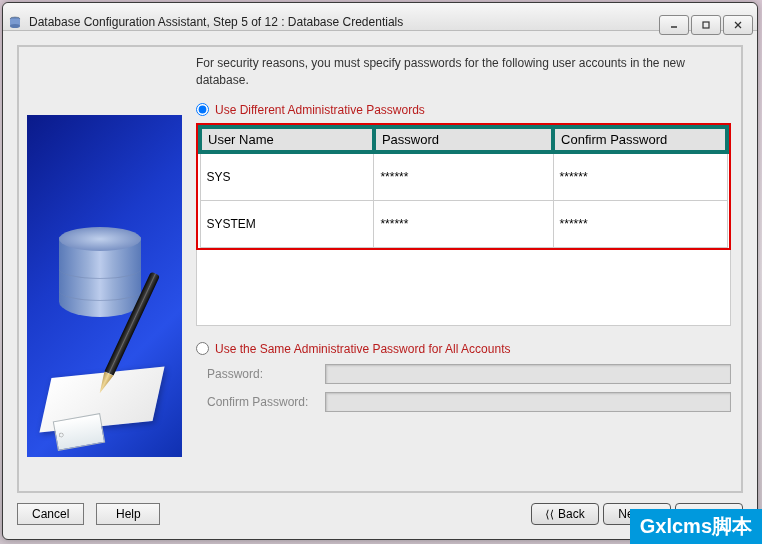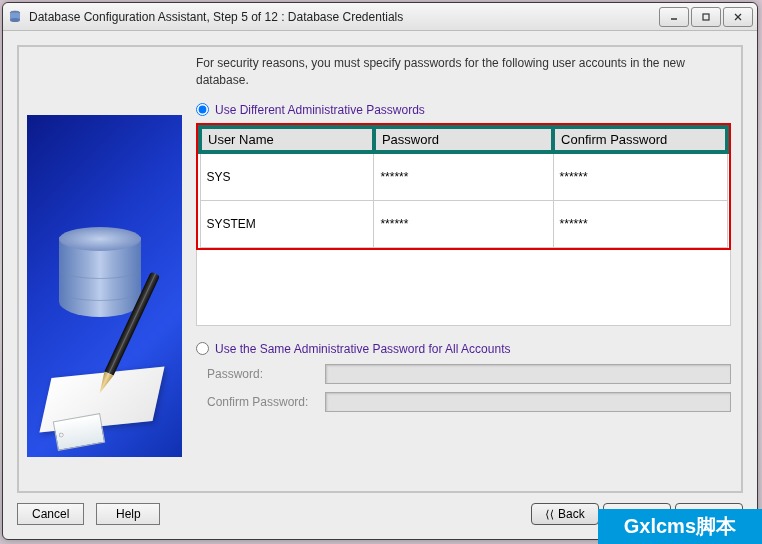--- a/index.html
+++ b/index.html
@@ -24,22 +24,22 @@
       height: 538px;
       display: flex;
       flex-direction: column;
       box-shadow: 0 0 8px rgba(0,0,0,0.3);
     }
     .titlebar {
       height: 28px;
       background: linear-gradient(to bottom, #f7f7f7, #e2e2e2);
       border-bottom: 1px solid #bbb;
       display: flex;
-      align-items: center;
-      padding: 0 4px;
+      align-items: flex-start;
+      padding: 12px 4px;
       border-radius: 6px 6px 0 0;
     }
     .title-icon {
       width: 16px;
       height: 16px;
       margin-right: 6px;
       display: inline-flex;
     }
     .title-text {
       flex: 1;
@@ -178,21 +178,21 @@
     .radio-row {
       display: flex;
       align-items: center;
       margin-bottom: 6px;
     }
     .radio-row input[type=radio] {
       margin-right: 6px;
     }
     .radio-row label {
       font-size: 12px;
-      color: #4c1d95;
+      color: #b91c1c;
     }
     .table-wrap {
       border: 2px solid #e00000;
       margin: 4px 0 0 0;
     }
     .cred-table {
       width: 100%;
       border-collapse: collapse;
       background: #fff;
     }
@@ -285,21 +285,21 @@
       font-size: 11px;
     }
     .watermark {
       position: absolute;
       bottom: 0;
       right: 0;
       background: #0099dd;
       color: #fff;
       font-size: 20px;
       font-weight: bold;
-      padding: 4px 26px;
+      padding: 4px 10px;
       font-family: Arial, sans-serif;
     }
   </style>
 </head>
 <body>
 
 <div class="window">
   <div class="titlebar">
     <span class="title-icon">
       <svg viewBox="0 0 16 16" width="16" height="16">

